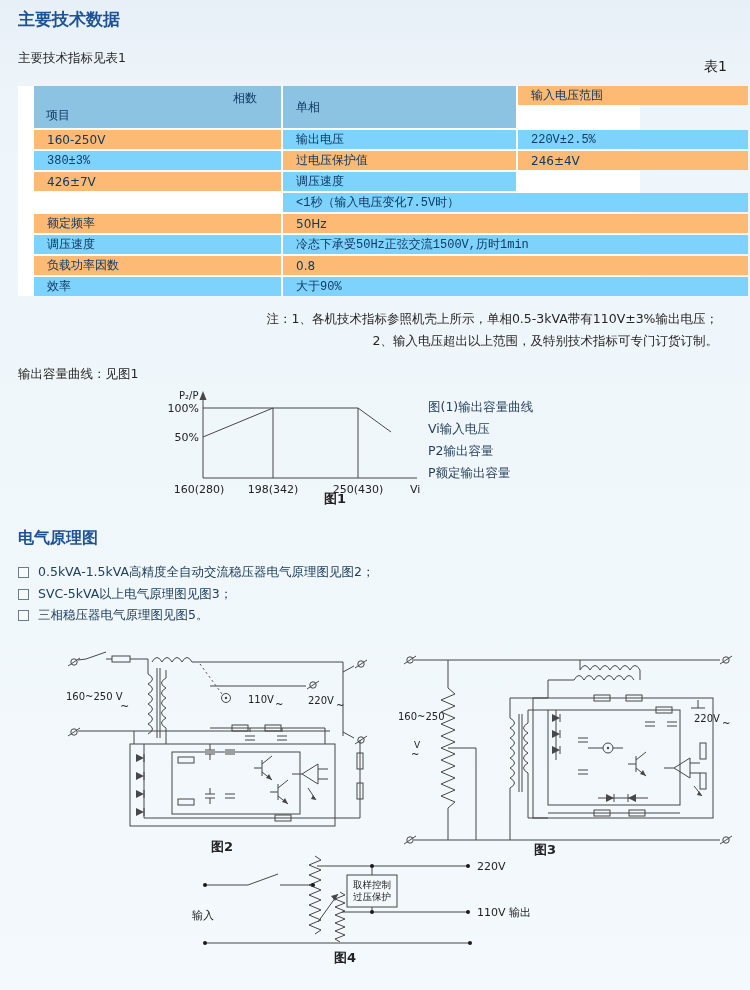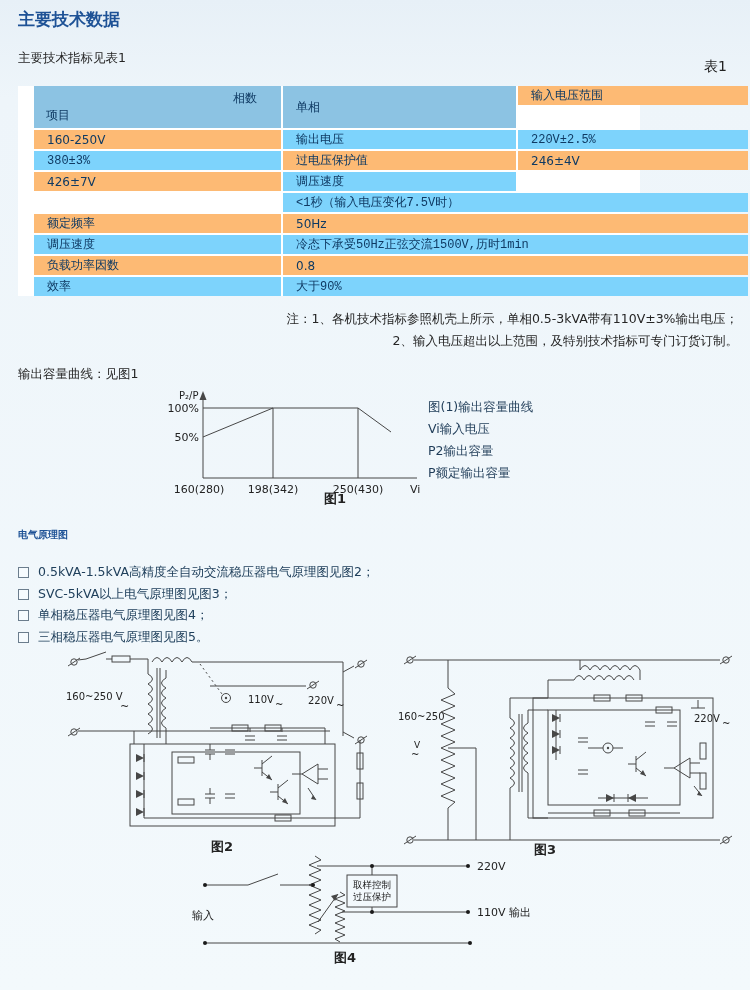--- a/index.html
+++ b/index.html
@@ -4,21 +4,21 @@
 <style>
   html,body{margin:0;padding:0;}
   body{
     width:750px;height:990px;position:relative;overflow:hidden;
     background:linear-gradient(180deg,#e7f0f7 0%,#eef5fa 10%,#f3f9fc 100%);
     font-family:"DejaVu Sans","Liberation Sans",sans-serif;
     color:#252525;
   }
   .abs{position:absolute;}
   .h1{font-size:17px;font-weight:bold;color:#1e5296;}
-  .h2{font-size:10px;font-weight:bold;color:#1e5296;}
+  .h2{font-size:16px;font-weight:bold;color:#1e5296;}
   .body-text{font-size:12.5px;color:#252525;text-align:right;}
   .tag{font-size:14px;color:#222;}
   
   .tbl{
     left:18px;top:86px;width:606px;
     display:grid;grid-template-columns:247px 233px 230px;gap:2px;
     background:#ffffff;
     padding-left:16px;
   }
   .cell{
@@ -32,21 +32,21 @@
   .corner{
     position:relative;padding-left:0;
     background-color:#8cc3e3;
     background-image:linear-gradient(to bottom right,
       rgba(0,0,0,0) calc(50% - 1px),#ffffff calc(50% - 1px),
       #ffffff calc(50% + 1px),rgba(0,0,0,0) calc(50% + 1px));
   }
   .corner .ctop{position:absolute;top:4px;right:24px;font-size:12px;}
   .corner .cbot{position:absolute;bottom:4px;left:12px;font-size:12px;text-align:center;}
   
-  .notes{left:18px;top:308px;width:700px;line-height:22px;margin-left:20px;}
+  .notes{left:18px;top:308px;width:700px;line-height:22px;}
   .notes .ind{padding-left:26px;}
   .legend{left:428px;top:396px;font-size:12.5px;color:#1f3c58;line-height:22px;}
   .chk-item{display:flex;align-items:center;height:21.5px;}
   .chk{
     width:11px;height:11px;border:1.5px solid #6b7d8d;background:#f6fbfe;
     margin-right:9px;flex:0 0 aupx;box-sizing:border-box;
   }
   .chk-list{left:18px;top:562px;font-size:12.5px;color:#20405c;text-align:center;}
   .cap{font-size:13px;font-weight:600;color:#222;text-align:center;width:60px;}
   
@@ -159,24 +159,20 @@
 <div class="abs h2" style="left:18px;top:528px;">电气原理图</div>
 
 <div class="abs chk-list">
   <div class="chk-item">
     <span class="chk"></span>
     <span>0.5kVA-1.5kVA高精度全自动交流稳压器电气原理图见图2；</span>
   </div>
   <div class="chk-item">
     <span class="chk"></span>
     <span>SVC-5kVA以上电气原理图见图3；</span>
-  </div>
-  <div class="chk-item">
-    <span class="chk"></span>
-    <span>单相稳压器电气原理图见图4；</span>
   </div>
   <div class="chk-item">
     <span class="chk"></span>
     <span>三相稳压器电气原理图见图5。</span>
   </div>
 </div>
 
 <svg class="cir" style="left:60px;top:648px;" width="335" height="192" viewBox="0 0 335 192">
   <g>
       <use href="#term" transform="translate(14,14)"></use>

